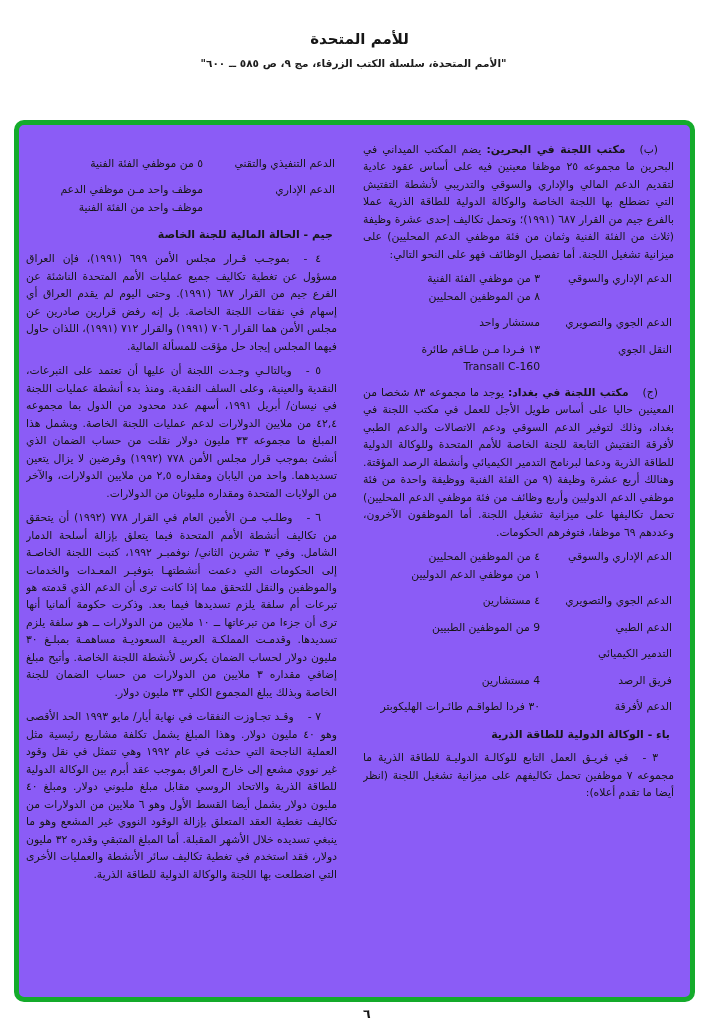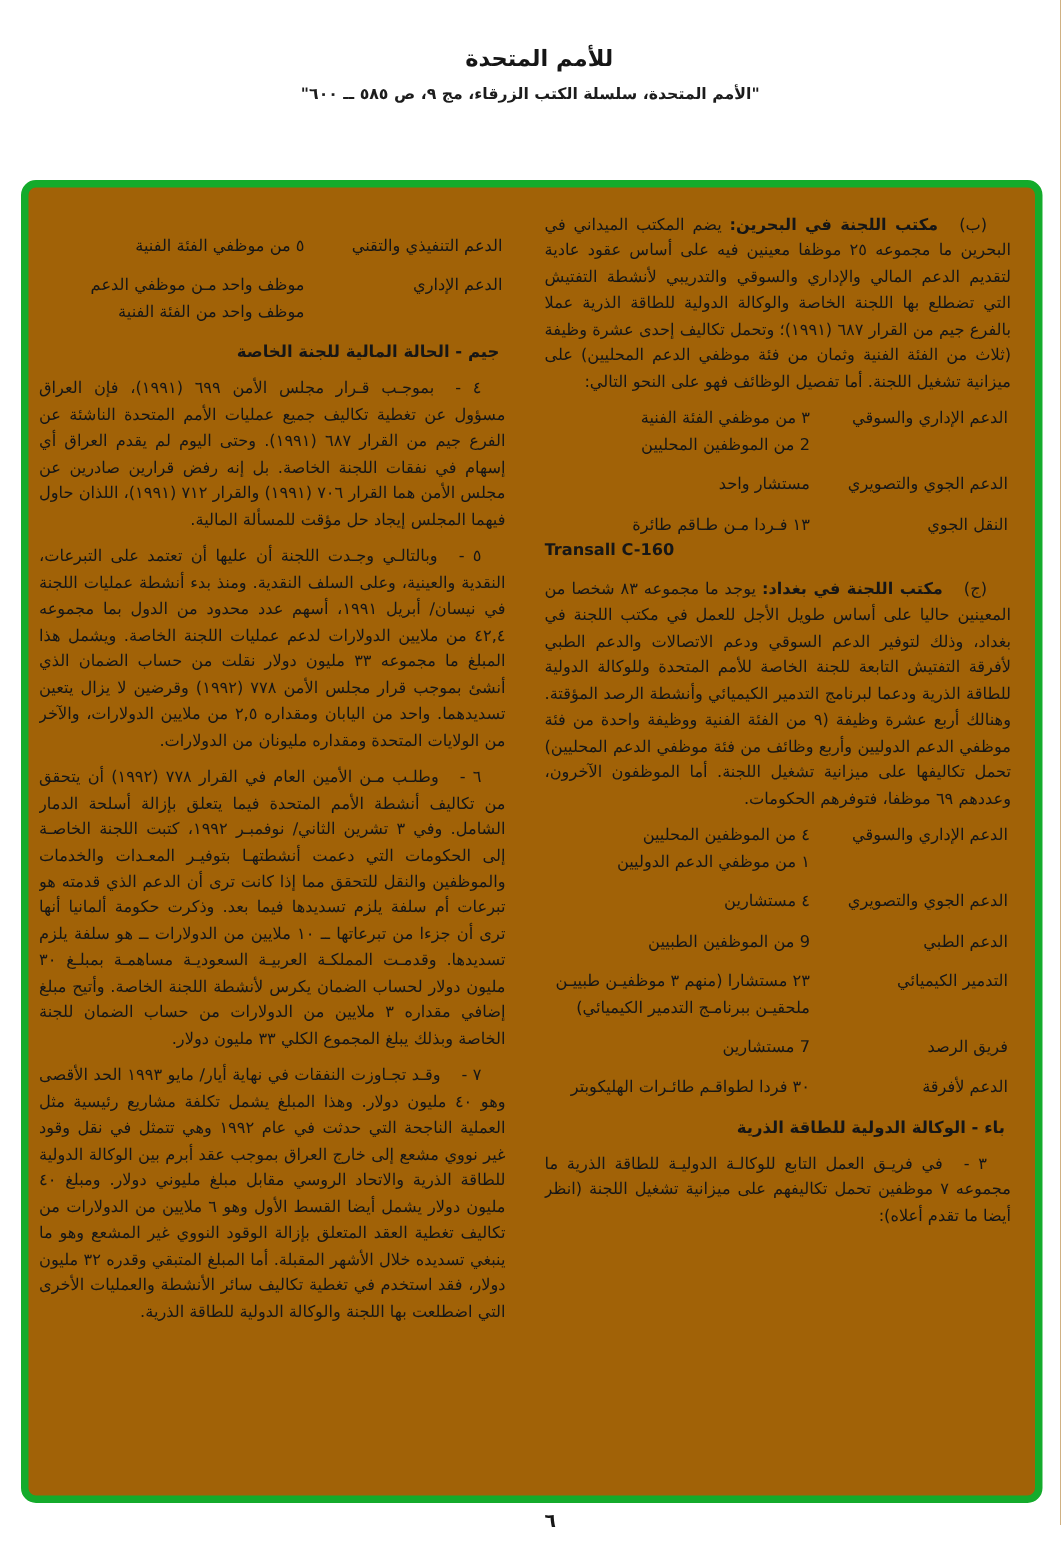--- a/index.html
+++ b/index.html
@@ -8,40 +8,40 @@
     font-family:"DejaVu Sans",sans-serif;color:#161616;
     -webkit-font-smoothing:antialiased;overflow:hidden;
   }
   .header{position:absolute;top:24px;left:0;width:707px;text-align:center;direction:rtl;}
   .title1{font-size:16px;font-weight:bold;line-height:1.5;}
   .title2{font-size:15px;font-weight:bold;margin-top:6px;margin-left:12px;}
   .source{font-size:10.5px;font-weight:bold;margin-top:9px;color:#1c1c1c;}
   .frame{
     position:absolute;top:120px;left:14px;width:681px;height:882px;
     border:5px solid #14ab2b;border-radius:10px;box-sizing:border-box;
-    background:#a16207;overflow:hidden;
+    background:#8b5cf6;overflow:hidden;
   }
   .columns{
     display:flex;direction:rtl;gap:26px;
     padding:16px 16px 8px 16px;height:100%;box-sizing:border-box;
   }
   .col{
     width:311px;flex:0 0 311px;direction:rtl;
     font-size:10.8px;line-height:1.62;text-align:justify;overflow:hidden;
   }
   .para{margin:0 0 7px 0;text-indent:16px;}
   .para .marker{margin-left:14px;}
   .bold{font-weight:bold;}
   h3.sect{font-size:11px;font-weight:bold;margin:10px 0 6px 0;text-align:right;text-indent:4px;}
   .slist{margin:4px 0 8px 0;}
   .srow{display:flex;direction:rtl;margin:0 0 9px 0;}
   .slabel{flex:0 0 128px;text-align:right;padding-right:2px;}
   .svals{flex:1;text-align:right;padding-right:4px;}
   .svals div{margin:0;}
-  .latin{direction:ltr;text-align:left;font-family:"DejaVu Sans",sans-serif;font-weight:bold;}
+  .latin{direction:ltr;text-align:right;font-family:"DejaVu Sans",sans-serif;}
   .pageno{
     position:absolute;top:1006px;left:363px;font-size:12.5px;font-weight:bold;
   }
 </style>
 </head>
 <body>
 
 <div class="header">
   <div class="title2">للأمم المتحدة</div>
   <div class="source">"الأمم المتحدة، سلسلة الكتب الزرقاء، مج ٩، ص ٥٨٥ ــ ٦٠٠"</div>
@@ -51,21 +51,21 @@
   <div class="columns">
 
     <section class="col">
       <p class="para"><span class="marker">(ب)</span><span class="bold">مكتب اللجنة في البحرين:</span> <span>يضم المكتب الميداني في البحرين ما مجموعه ٢٥ موظفا معينين فيه على أساس عقود عادية لتقديم الدعم المالي والإداري والسوقي والتدريبي لأنشطة التفتيش التي تضطلع بها اللجنة الخاصة والوكالة الدولية للطاقة الذرية عملا بالفرع جيم من القرار ٦٨٧ (١٩٩١)؛ وتحمل تكاليف إحدى عشرة وظيفة (ثلاث من الفئة الفنية وثمان من فئة موظفي الدعم المحليين) على ميزانية تشغيل اللجنة. أما تفصيل الوظائف فهو على النحو التالي:</span></p>
 
       <div class="slist">
         <div class="srow">
           <div class="slabel">الدعم الإداري والسوقي</div>
           <div class="svals">
             <div>٣  من موظفي الفئة الفنية</div>
-            <div>2  من الموظفين المحليين</div>
+            <div>٨  من الموظفين المحليين</div>
           </div>
         </div>
         <div class="srow">
           <div class="slabel">الدعم الجوي والتصويري</div>
           <div class="svals">
             <div>مستشار واحد</div>
           </div>
         </div>
         <div class="srow" style="margin-bottom:2px">
           <div class="slabel">النقل الجوي</div>
@@ -93,28 +93,25 @@
           </div>
         </div>
         <div class="srow">
           <div class="slabel">الدعم الطبي</div>
           <div class="svals">
             <div>9 من الموظفين الطبيين</div>
           </div>
         </div>
         <div class="srow">
           <div class="slabel">التدمير الكيميائي</div>
-          <div class="svals">
-            <div>٢٣ مستشارا (منهم ٣ موظفيـن طبييـن ملحقيـن ببرنامـج التدمير الكيميائي)</div>
-          </div>
         </div>
         <div class="srow">
           <div class="slabel">فريق الرصد</div>
           <div class="svals">
-            <div>7 مستشارين</div>
+            <div>4 مستشارين</div>
           </div>
         </div>
         <div class="srow" style="margin-bottom:2px">
           <div class="slabel">الدعم لأفرقة</div>
           <div class="svals">
             <div>٣٠ فردا لطواقـم طائـرات الهليكوبتر</div>
           </div>
         </div>
       </div>
 

